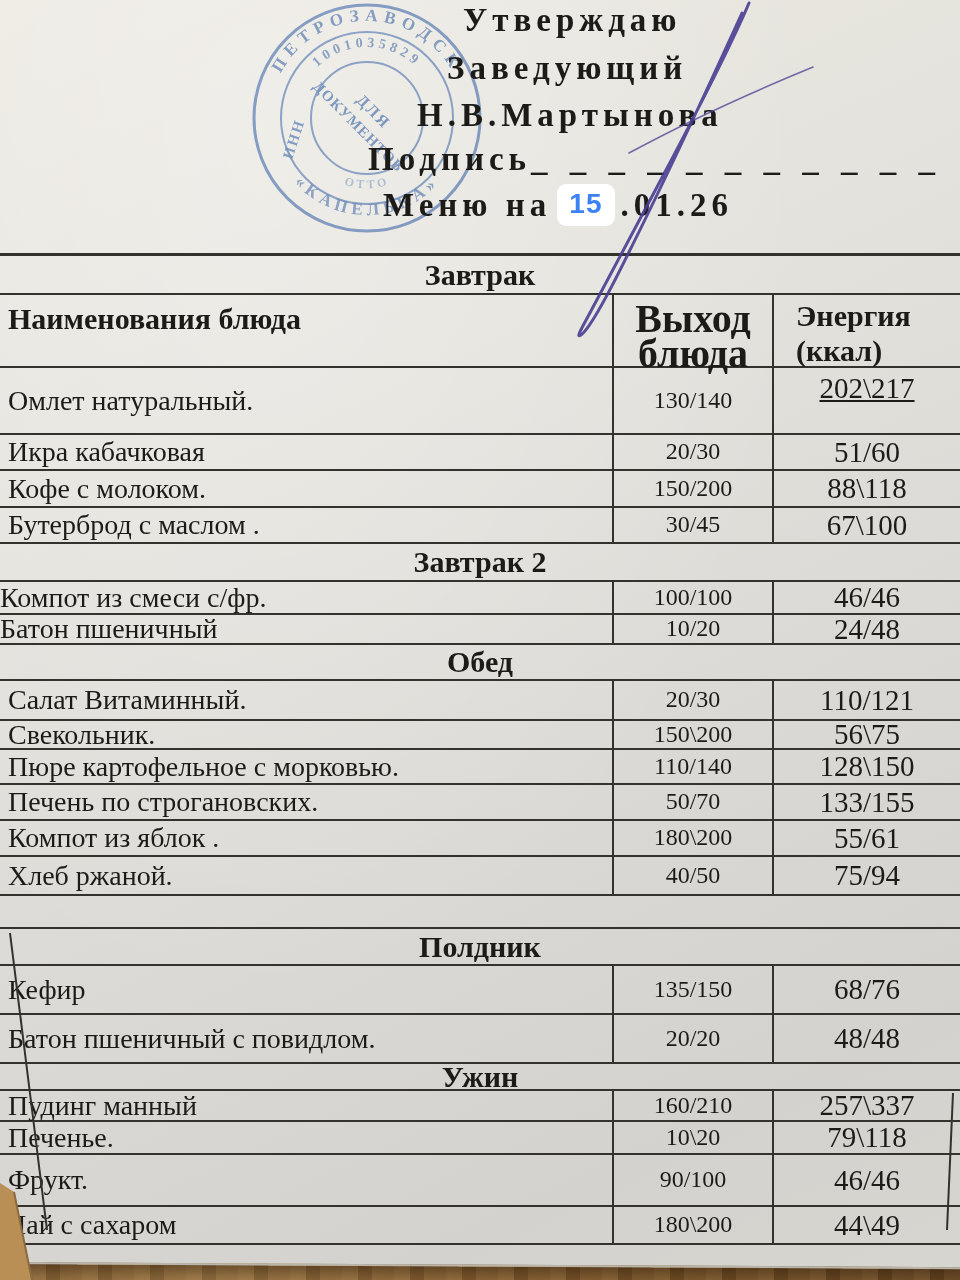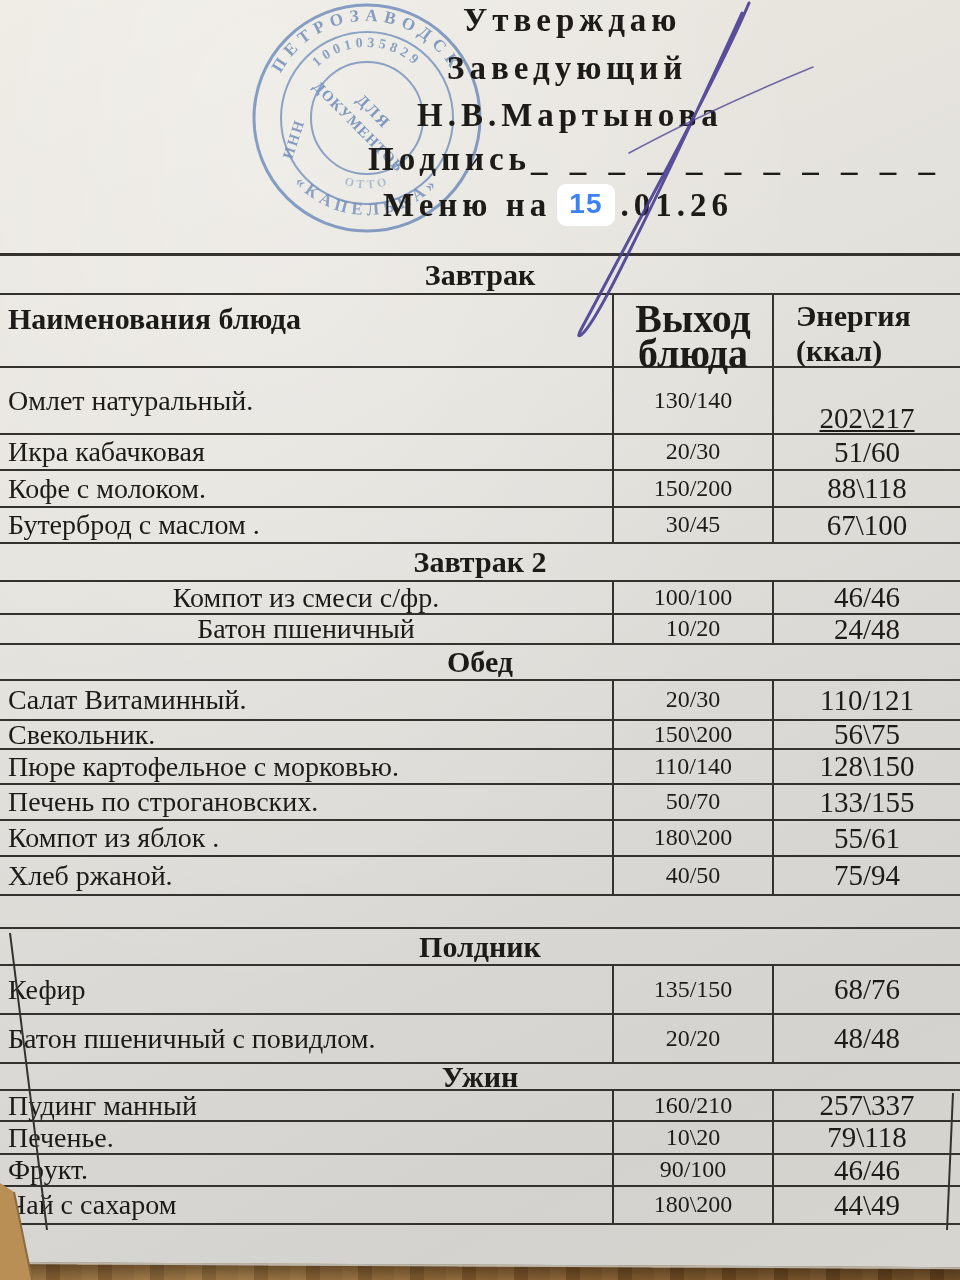--- a/index.html
+++ b/index.html
@@ -40,22 +40,22 @@
         display:flex; align-items:center; justify-content:center; font-size:24px; }
   .c3 { flex:1; align-self:stretch; border-left:2px solid #34322c;
         display:flex; align-items:center; justify-content:center; font-size:29px; }
   .row.merged { justify-content:center; }
   .sec-title { font-weight:bold; font-size:30px; }
   .colhead .c1 { font-weight:bold; font-size:30px; align-self:flex-start; padding-top:8px; }
   .colhead .c2 { font-weight:bold; font-size:40px; line-height:35px; text-align:center;
                  align-items:flex-start; padding-top:6px; }
   .colhead .c3 { font-weight:bold; font-size:30px; line-height:35px; justify-content:flex-start;
                  align-items:flex-start; padding-top:3px; padding-left:22px; }
-  .center-name .c1 { text-align:center; padding-left:0; }
-  .kcal-top { align-items:flex-end; padding-top:5px; }
+  .center-name .c1 { padding-left:0; }
+  .kcal-top { align-items:flex-start; padding-top:5px; }
   .kcal-top span { text-decoration:underline; }
 
   svg.overlay { position:absolute; pointer-events:none; }
   .stamp-svg { mix-blend-mode:multiply; opacity:.82; }
 </style>
 </head>
 <body>
 
 <div class="photo">
   <div class="paper"></div>
@@ -212,21 +212,21 @@
       <div class="row" style="height:31px">
         <div class="c1">Пудинг манный</div>
         <div class="c2">160/210</div>
         <div class="c3">257\337</div>
       </div>
       <div class="row" style="height:33px">
         <div class="c1">Печенье.</div>
         <div class="c2">10\20</div>
         <div class="c3">79\118</div>
       </div>
-      <div class="row" style="height:32px">
+      <div class="row" style="height:52px">
         <div class="c1">Фрукт.</div>
         <div class="c2">90/100</div>
         <div class="c3">46/46</div>
       </div>
       <div class="row" style="height:38px">
         <div class="c1">Чай с сахаром</div>
         <div class="c2">180\200</div>
         <div class="c3">44\49</div>
       </div>
     </div>

